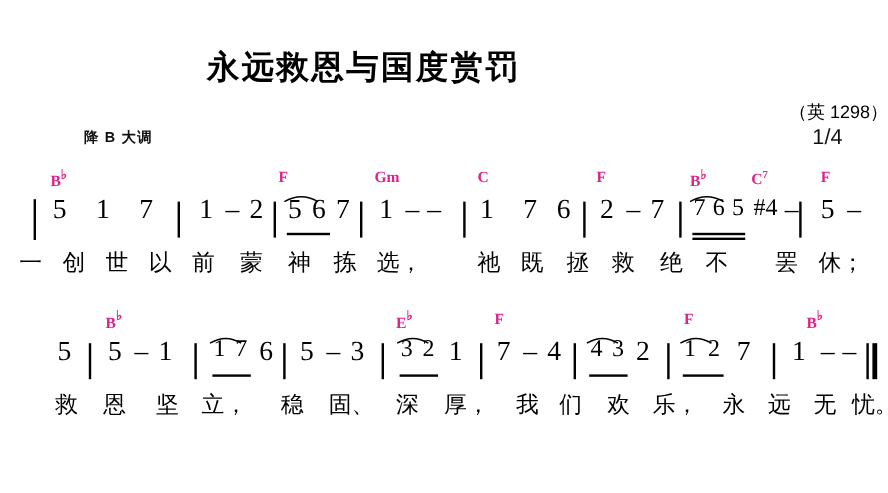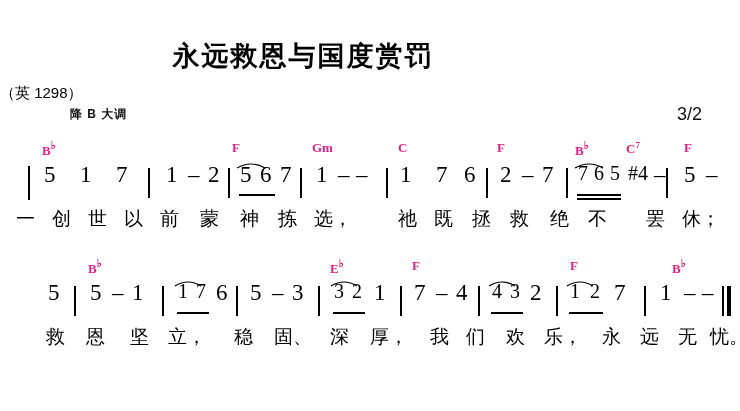--- a/index.html
+++ b/index.html
@@ -30,21 +30,21 @@
     font-weight: bold;
     letter-spacing: 2px;
     font-family: "Liberation Sans", sans-serif;
     color: #000000;
   }
   .subtitle {
     position: absolute;
     top: 84px;
     left: 0;
     width: 740px;
-    text-align: left;
+    text-align: right;
     font-size: 15px;
     font-family: "Liberation Sans", sans-serif;
     color: #000000;
   }
   .key-sig {
     position: absolute;
     top: 106px;
     left: 70px;
     font-size: 12px;
     font-family: "Liberation Sans", sans-serif;
@@ -163,21 +163,21 @@
   }
 </style>
 </head>
 <body>
 
 <div class="sheet">
 
   <div class="title">永远救恩与国度赏罚</div>
   <div class="subtitle">（英 1298）</div>
   <div class="key-sig">降 B 大调</div>
-  <div class="time-sig">3/2</div>
+  <div class="time-sig">1/4</div>
 
   <div class="system sys1">
 
     <div class="chord-row">
       <span class="chord" style="left:42px">B<span class="flat">♭</span></span>
       <span class="chord" style="left:232px">F</span>
       <span class="chord" style="left:312px">Gm</span>
       <span class="chord" style="left:398px">C</span>
       <span class="chord" style="left:497px">F</span>
       <span class="chord" style="left:575px">B<span class="flat">♭</span></span>

